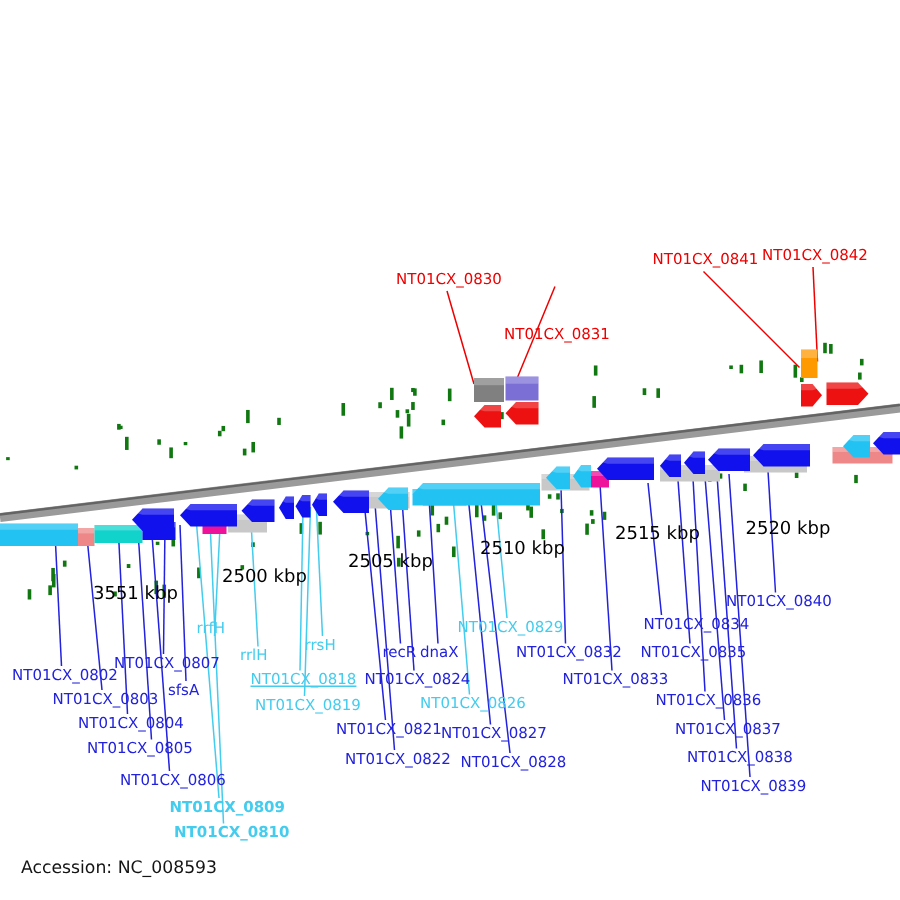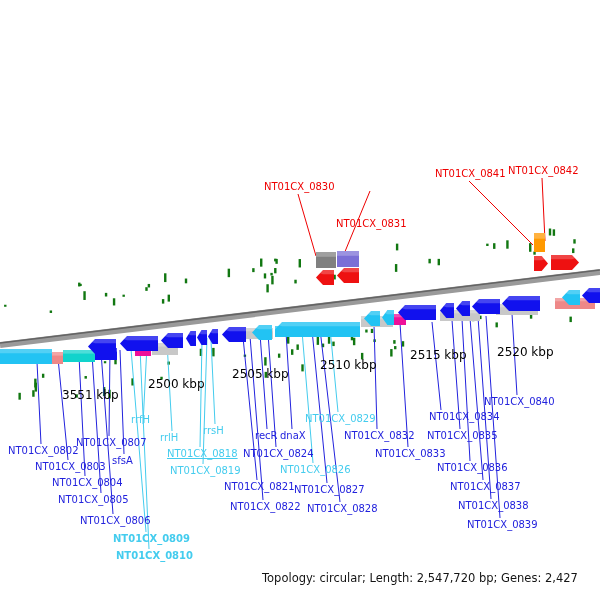--- a/index.html
+++ b/index.html
@@ -292,15 +292,15 @@
       <div class="lbl lbl-blue" style="left: 467px; top: 519px;">NT01CX_0839</div>
       <div class="lbl lbl-blue" style="left: 484px; top: 396px;">NT01CX_0840</div>
       <div class="lbl lbl-scale" style="left: 62px; top: 388px;">3551 kbp</div>
       <div class="lbl lbl-scale" style="left: 148px; top: 377px;">2500 kbp</div>
       <div class="lbl lbl-scale" style="left: 232px; top: 367px;">2505 kbp</div>
       <div class="lbl lbl-scale" style="left: 320px; top: 358px; text-align: right;">2510 kbp</div>
       <div class="lbl lbl-scale" style="left: 410px; top: 348px;">2515 kbp</div>
       <div class="lbl lbl-scale" style="left: 497px; top: 345px;">2520 kbp</div>
     </div>
 
-  <div class="footer-right">Topology: circular; Length: 2,547,720 bp; Genes: 2,427</div>
+  <div class="footer-left">Accession: NC_008593</div>
 
 </div>
 
 </body></html>

